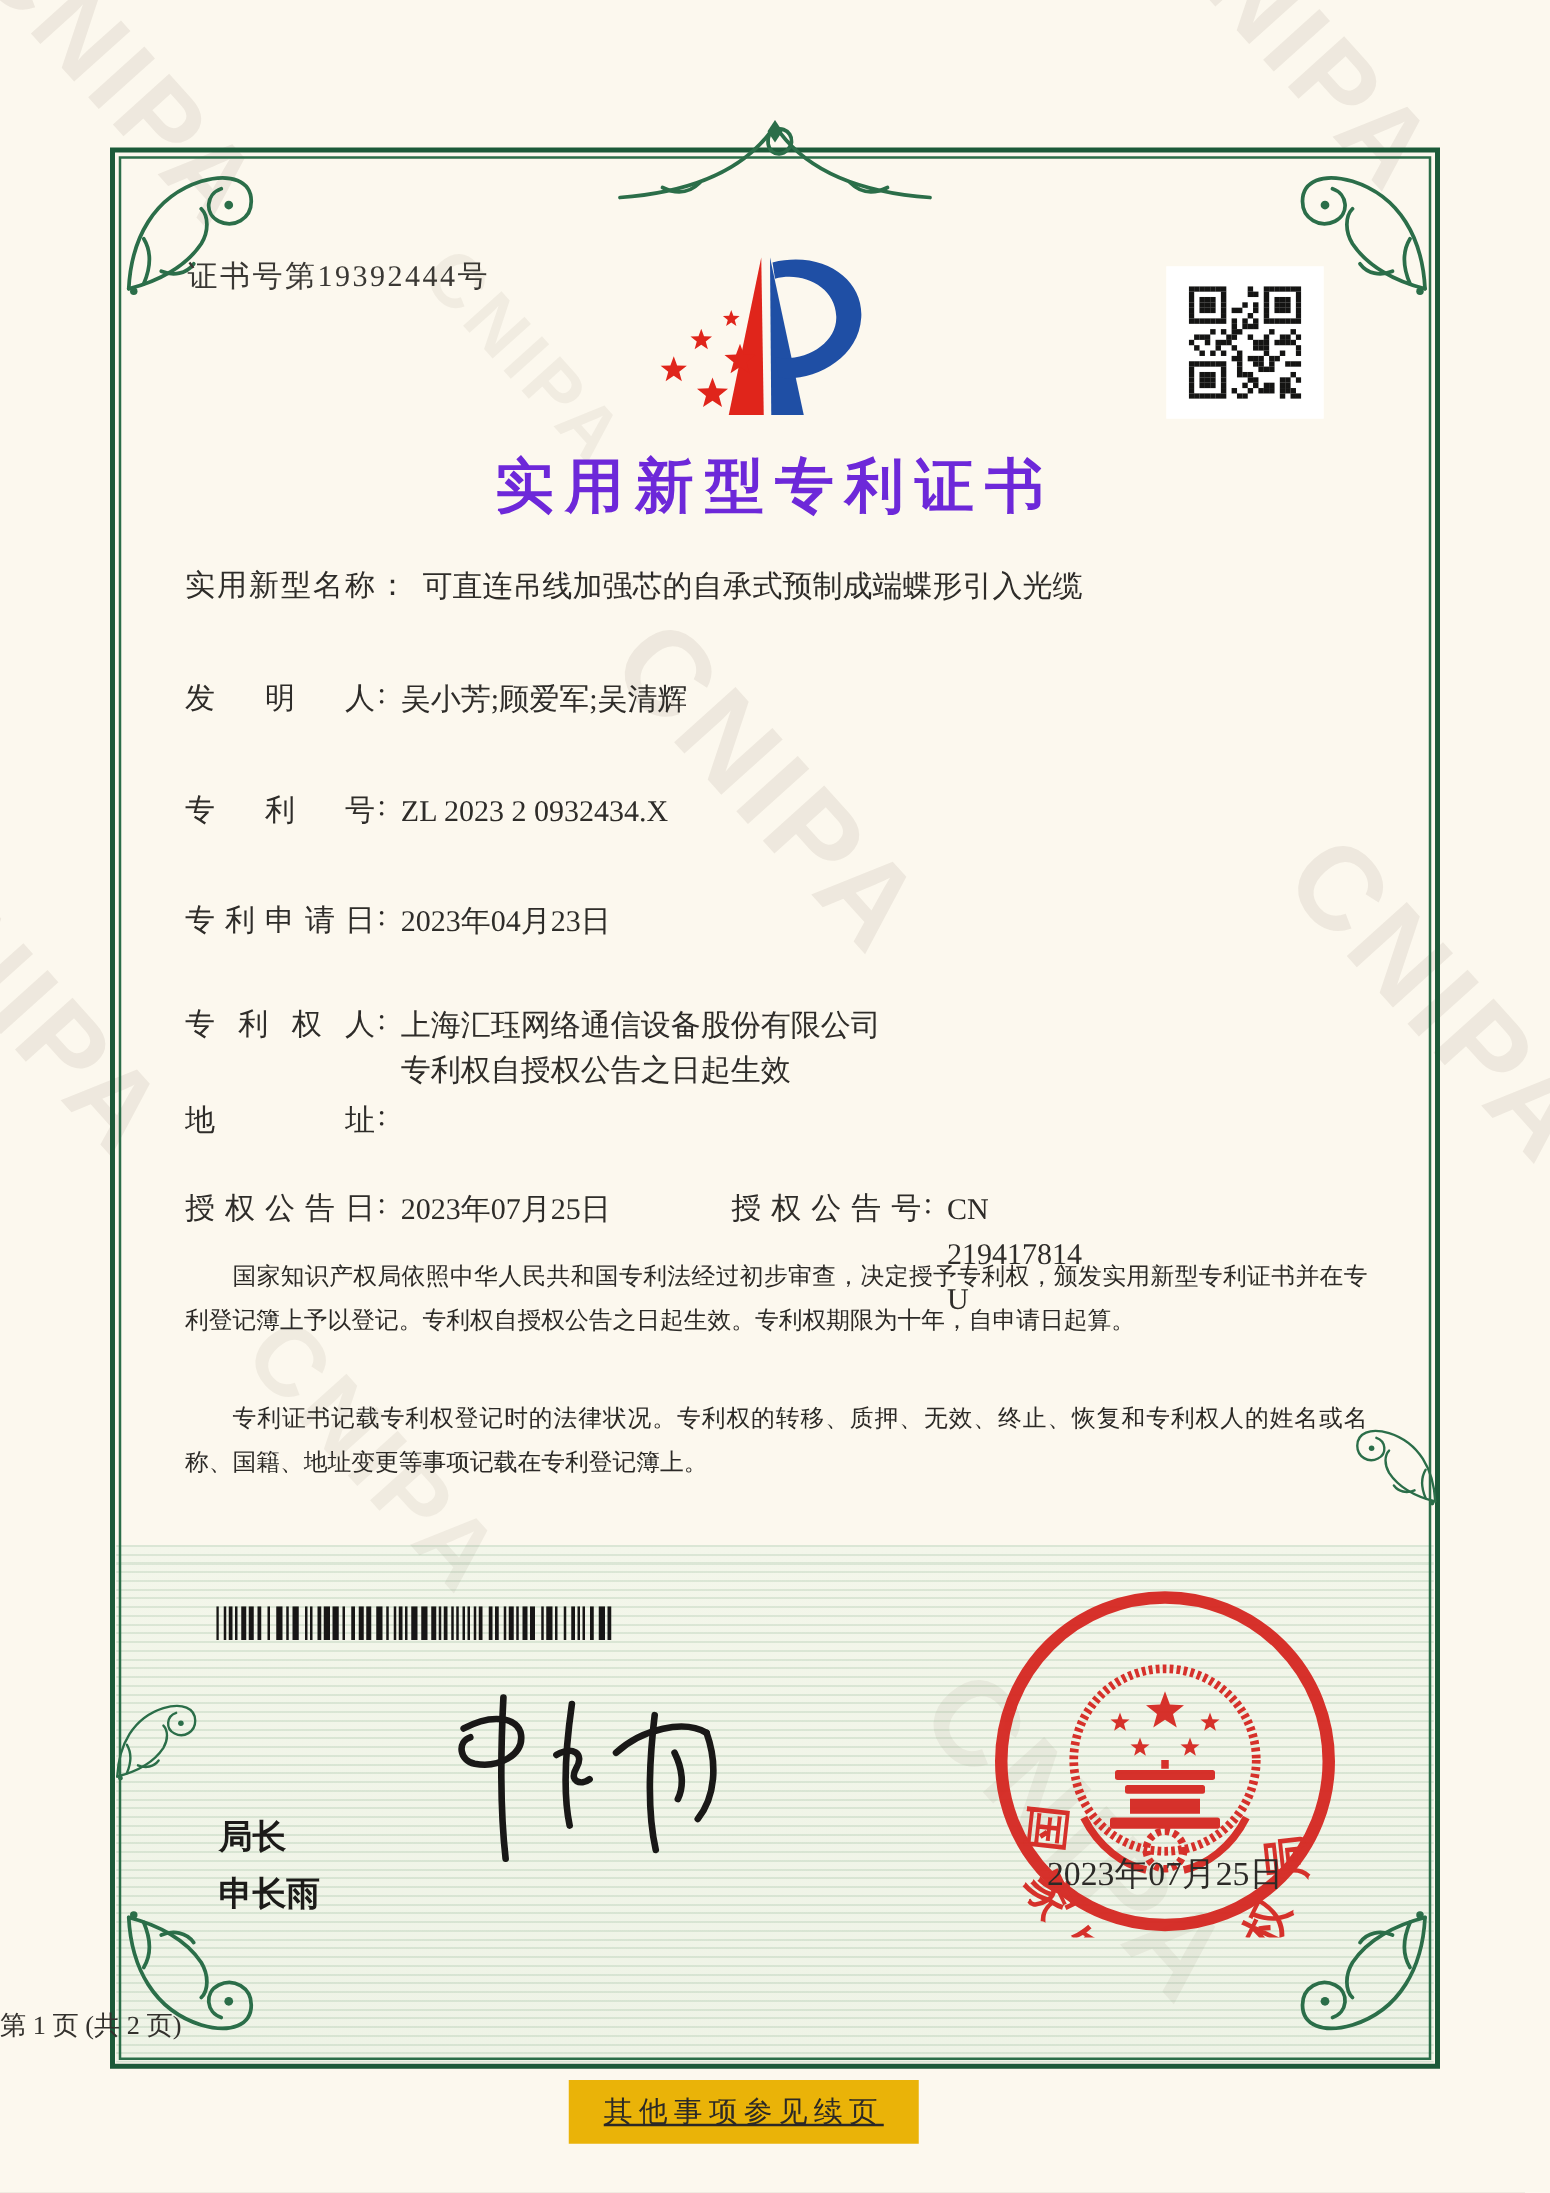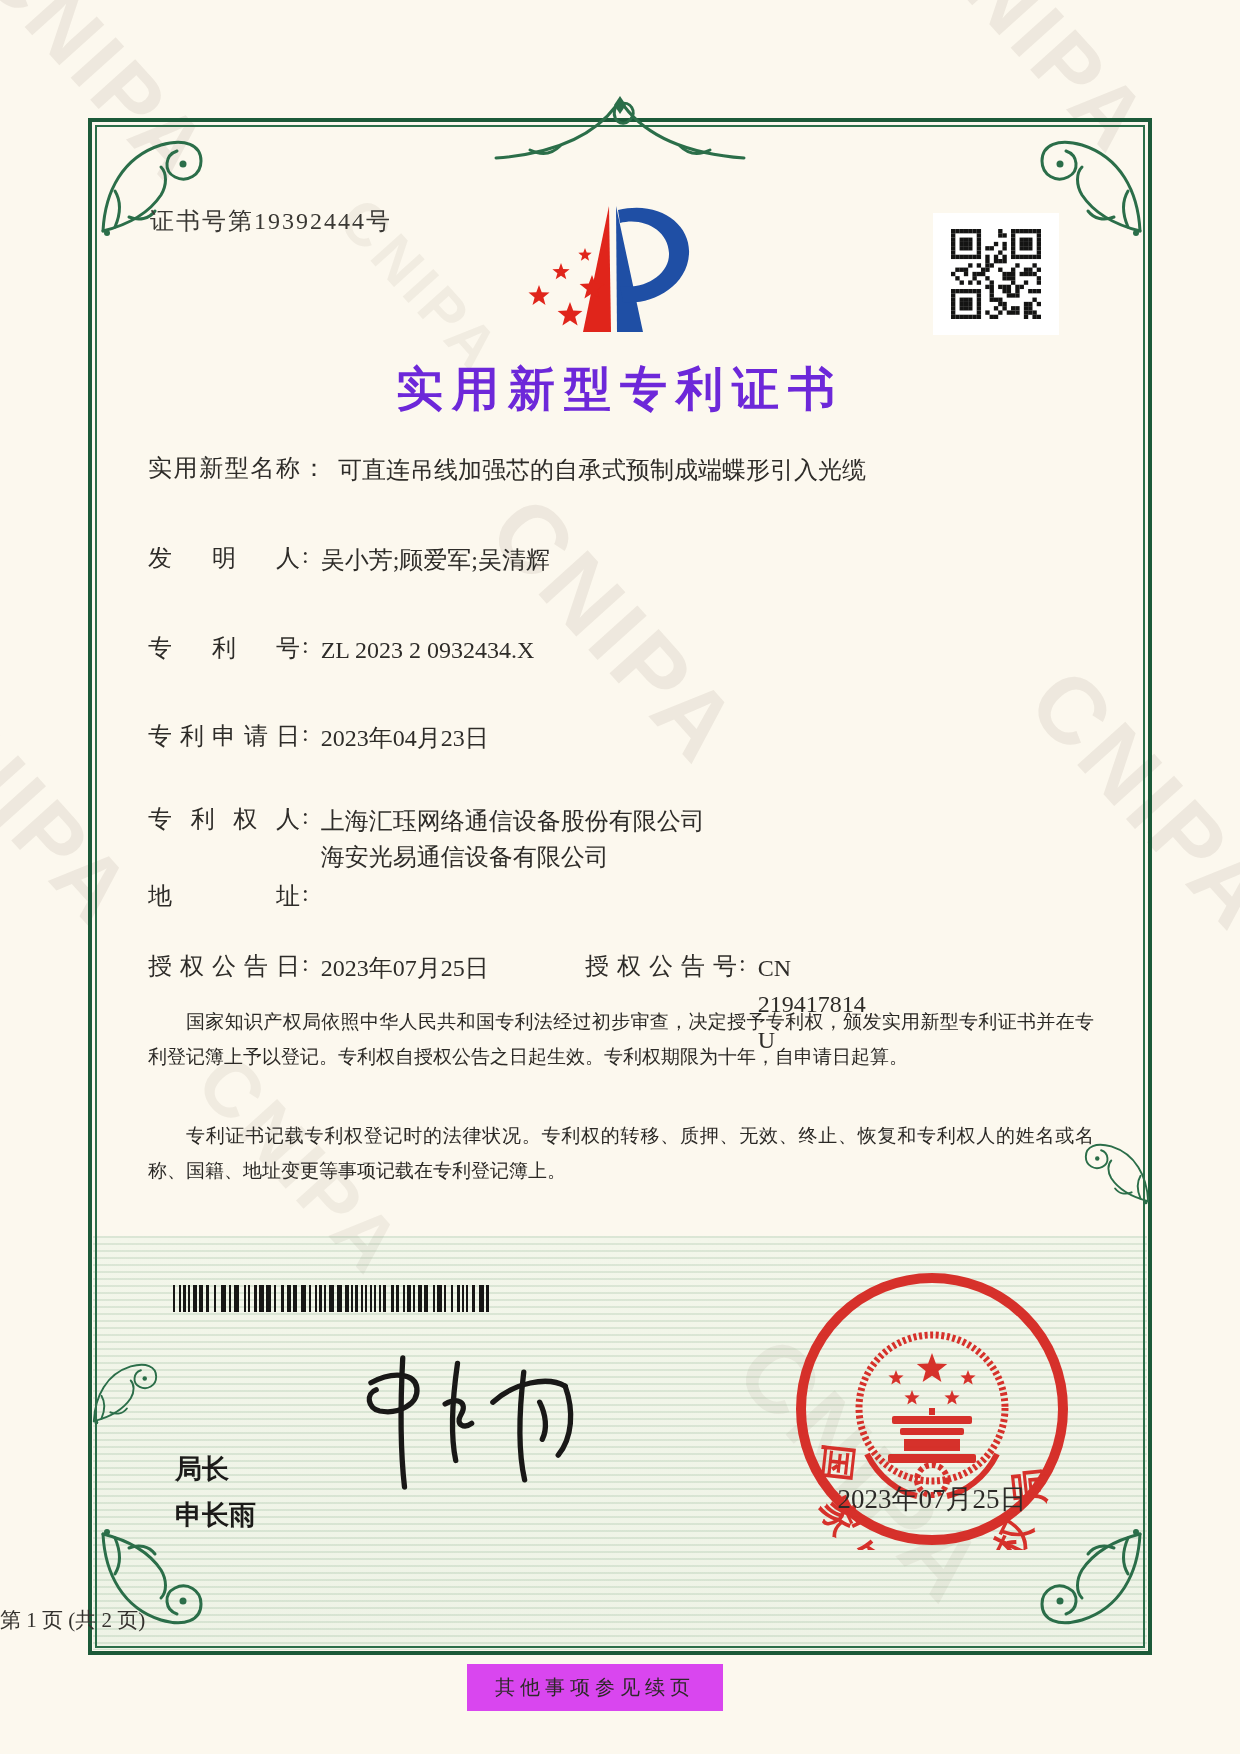--- a/index.html
+++ b/index.html
@@ -59,22 +59,22 @@
   .para1{top:1004px;}
   .para2{top:1118px;}
   .barcode{position:absolute;left:173px;top:1285px;z-index:4;}
   .director{position:absolute;left:175px;top:1398px;z-index:5;font-family:"Liberation Sans",sans-serif;
             font-weight:bold;font-size:27px;color:#1c1b19;line-height:46px;margin-top:48px;}
   .signature{position:absolute;left:325px;top:1345px;z-index:5;}
   .seal{position:absolute;left:791px;top:1268px;width:282px;height:282px;z-index:5;opacity:0.93;}
   .footer-page{position:absolute;left:0;top:1606px;width:1190px;z-index:4;
                font-size:21px;color:#33312d;}
   .continuation{position:absolute;left:0;top:1664px;width:1190px;text-align:center;z-index:4;}
-  .continuation span{display:inline-block;background:#d946ef;padding:10px 28px;font-size:20px;
-                     letter-spacing:5px;color:#2b2926;}
+  .continuation span{display:inline-block;background:#eab308;padding:10px 28px;font-size:23px;
+                     letter-spacing:5px;color:#2b2926;text-decoration:underline;}
 </style>
 </head>
 <body>
 
 <div class="page">
 
   <div class="wm wm1">CNIPA</div>
   <div class="wm wm2">CNIPA</div>
   <div class="wm wm3">CNIPA</div>
   <div class="wm wm4">CNIPA</div>
@@ -398,21 +398,21 @@
   <div class="row row-patentee">
     <span class="jlabel">
         <i>专</i>
         <i>利</i>
         <i>权</i>
         <i>人</i>
       </span>
       <span class="colon">:</span>
     <span class="fvalue">
       <div>上海汇珏网络通信设备股份有限公司</div>
-      <div>海安光易通信设备有限公司</div>
+      <div>专利权自授权公告之日起生效</div>
     </span>
   </div>
   <div class="row row-address">
     <span class="jlabel">
         <i>地</i>
         <i>址</i>
       </span>
       <span class="colon">:</span>
   </div>
   <div class="row row-grant">

